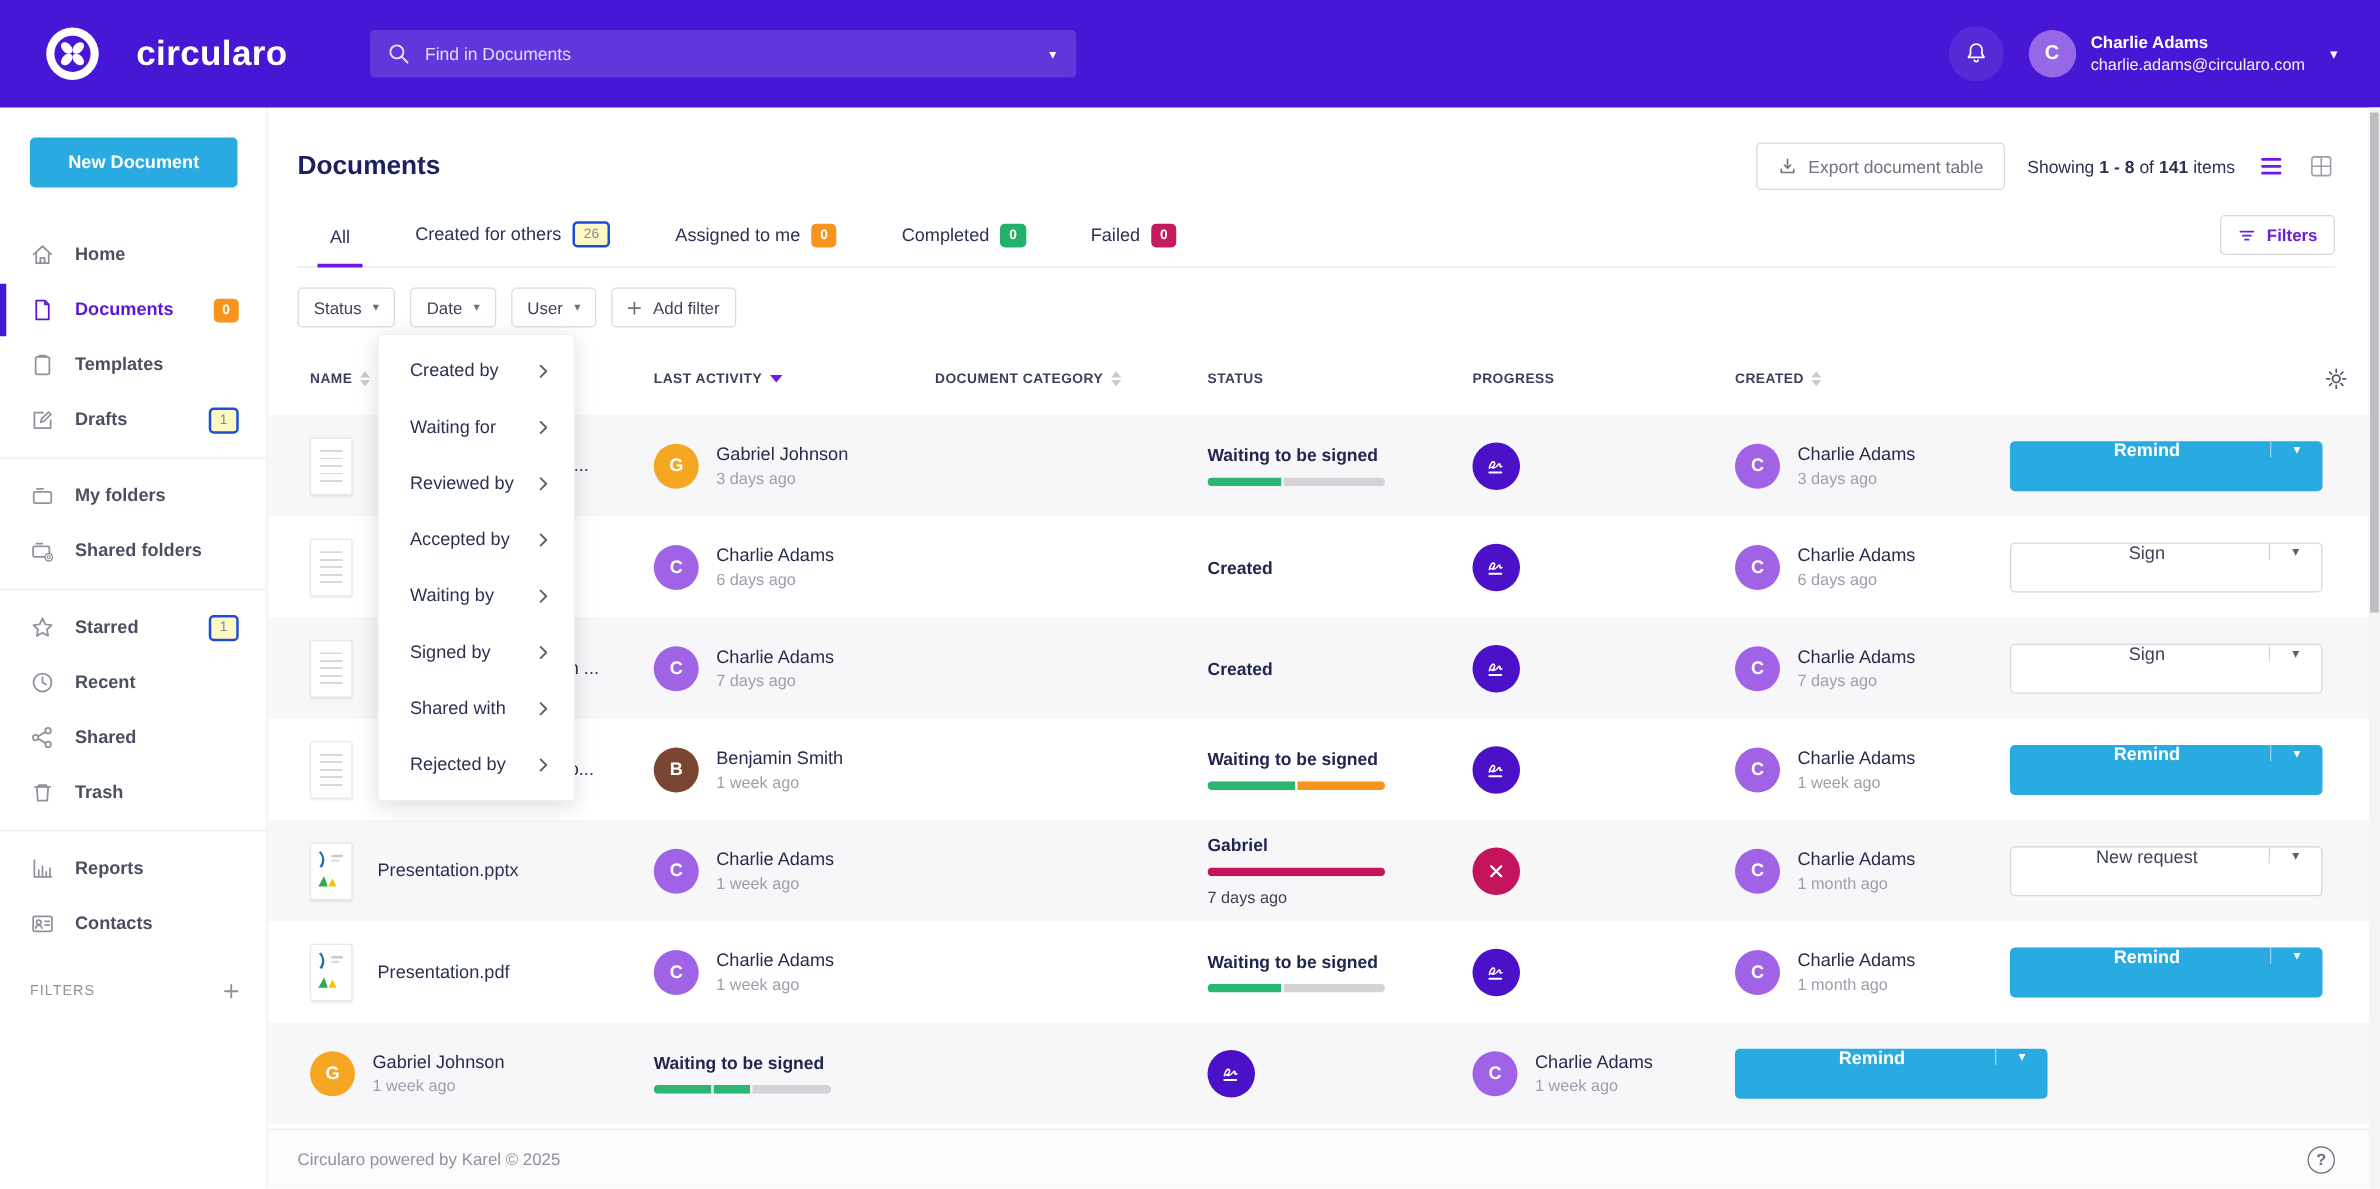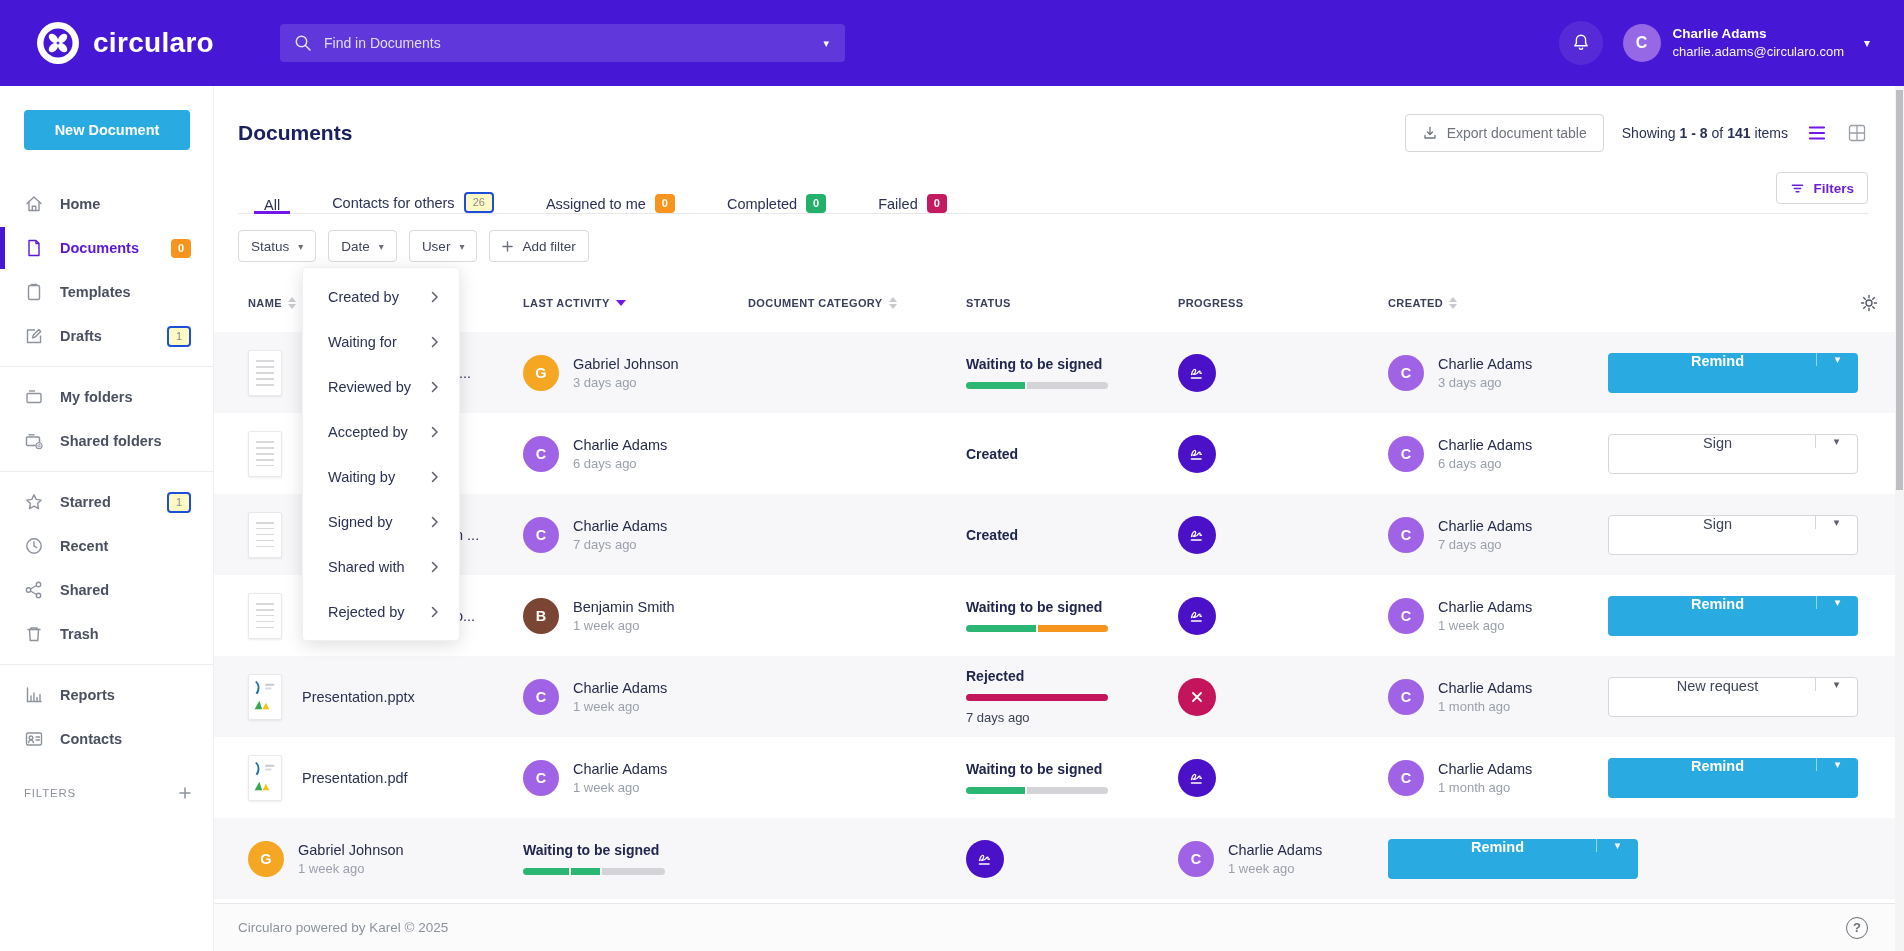--- a/index.html
+++ b/index.html
@@ -2,21 +2,21 @@
 <html><head>
 <meta charset="utf-8">
 <style>
   * { margin:0; padding:0; box-sizing:border-box; }
   html,body { width:1904px; height:951px; overflow:hidden; }
   body { font-family:"Liberation Sans", sans-serif; background:#fff; position:relative; }
   svg { display:block; }
 
   
   .topbar { position:absolute; top:0; left:0; right:0; height:86px; background:#4617d4; display:flex; align-items:center; z-index:30; }
-  .logo { display:flex; align-items:center; gap:13px; margin-left:36px; cursor:pointer; }
+  .logo { display:flex; align-items:center; gap:29px; margin-left:36px; cursor:pointer; }
   .logo-text { color:#fff; font-size:28px; font-weight:bold; letter-spacing:.3px; }
   .search { margin-left:66px; width:565px; height:38px; background:rgba(255,255,255,.14); border-radius:4px; display:flex; align-items:center; padding:0 14px; }
   .search input { background:transparent; border:none; outline:none; color:#fde047; font-size:14px; flex:1; margin-left:12px; font-family:"Liberation Sans",sans-serif; }
   .search input::placeholder { color:rgba(255,255,255,.82); }
   .search-caret { color:#fff; font-size:11px; cursor:pointer; padding:4px 2px; }
   .top-right { margin-left:auto; margin-right:34px; display:flex; align-items:center; gap:20px; }
   .bell-wrap { width:44px; height:44px; border-radius:50%; background:rgba(255,255,255,.09); display:flex; align-items:center; justify-content:center; cursor:pointer; }
   .userblock { display:flex; align-items:center; gap:12px; cursor:pointer; }
   .tb-avatar { width:38px; height:38px; border-radius:50%; background:#9768e5; color:#fff; font-weight:bold; font-size:16px; display:flex; align-items:center; justify-content:center; }
   .user-meta { color:#fff; line-height:1.45; }
@@ -51,21 +51,21 @@
   .page-title { font-size:21px; font-weight:bold; color:#1b2160; }
   .head-right { margin-left:auto; display:flex; align-items:center; gap:18px; }
   .export-btn { height:38px; border:1px solid #d6d6db; border-radius:4px; background:#fff; color:#6e737d; font-size:14px; display:flex; align-items:center; gap:9px; padding:0 16px; cursor:pointer; font-family:"Liberation Sans",sans-serif; }
   .showing { font-size:14px; color:#2b3152; }
   .showing span + span { margin-left:4px; }
   .bold { font-weight:bold; }
   .view-icon { cursor:pointer; padding:2px; }
 
   .tabs-row { position:relative; margin:20px 36px 0 24px; border-bottom:1px solid #e8e8ec; height:42px; }
   .tabs-strip { display:flex; gap:52px; padding-left:26px; height:100%; align-items:flex-end; }
-  .tab { position:relative; display:flex; align-items:center; gap:9px; font-size:14.5px; color:#2b3152; cursor:pointer; }
+  .tab { position:relative; display:flex; align-items:center; gap:9px; padding-bottom:15px; font-size:14.5px; color:#2b3152; cursor:pointer; }
   .tab.active::after { content:''; position:absolute; left:-10px; right:-10px; bottom:-1px; height:3px; background:#7316e8; }
   .tab-badge { font-size:11px; line-height:1; }
   .filters-btn { position:absolute; right:0; bottom:9px; height:32px; border:1px solid #d6d6db; border-radius:4px; background:#fff; color:#6a1fd8; font-size:13.5px; font-weight:600; display:flex; align-items:center; gap:8px; padding:0 13px; cursor:pointer; font-family:"Liberation Sans",sans-serif; }
 
   .chips-row { display:flex; gap:12px; margin:16px 36px 0 24px; }
   .chip { height:32px; border:1px solid #d9d9de; border-radius:4px; background:#fff; color:#3f4458; font-size:13.5px; display:flex; align-items:center; gap:9px; padding:0 12px; cursor:pointer; }
   .chip-caret { font-size:10px; color:#6b7078; }
   .chip .plus-ic { width:11px; height:11px; color:#6b7078; }
 
   
@@ -346,21 +346,21 @@
     </div>
   </div>
 
   <div class="tabs-row">
     <div class="tabs-strip" id="tabs-strip">
         <div class="tab active">
     <span class="tab-label">All</span>
 
   </div>
         <div class="tab">
-    <span class="tab-label">Contacts for others</span>
+    <span class="tab-label">Created for others</span>
     <span class="tab-badge badge-outline">26</span>
   </div>
         <div class="tab">
     <span class="tab-label">Assigned to me</span>
     <span class="tab-badge badge-orange">0</span>
   </div>
         <div class="tab">
     <span class="tab-label">Completed</span>
     <span class="tab-badge badge-green">0</span>
   </div>
@@ -623,21 +623,21 @@
       <span class="doc-name">Presentation.pptx</span>
     </div>
     <div class="cell c-act">
       <div class="avatar act-avatar" style="background: rgb(161, 99, 230);">C</div>
       <div>
         <div class="pname act-name">Charlie Adams</div>
         <div class="ptime act-time">1 week ago</div>
       </div>
     </div>
     <div class="cell c-status">
-      <div class="status-label">Rejected</div>
+      <div class="status-label">Gabriel</div>
       <div class="bar">
             <span class="bar-seg" style="width: 100%; background: rgb(196, 20, 92);"></span>
           </div>
       <div class="status-sub">7 days ago</div>
     </div>
     <div class="cell c-prog">
       <div class="pbadge pbadge-fail">
             <svg viewBox="0 0 20 20" fill="none" stroke="#fff" stroke-width="1.8" stroke-linecap="round">
               <path d="M6 6l8 8M14 6l-8 8"></path>
             </svg>

